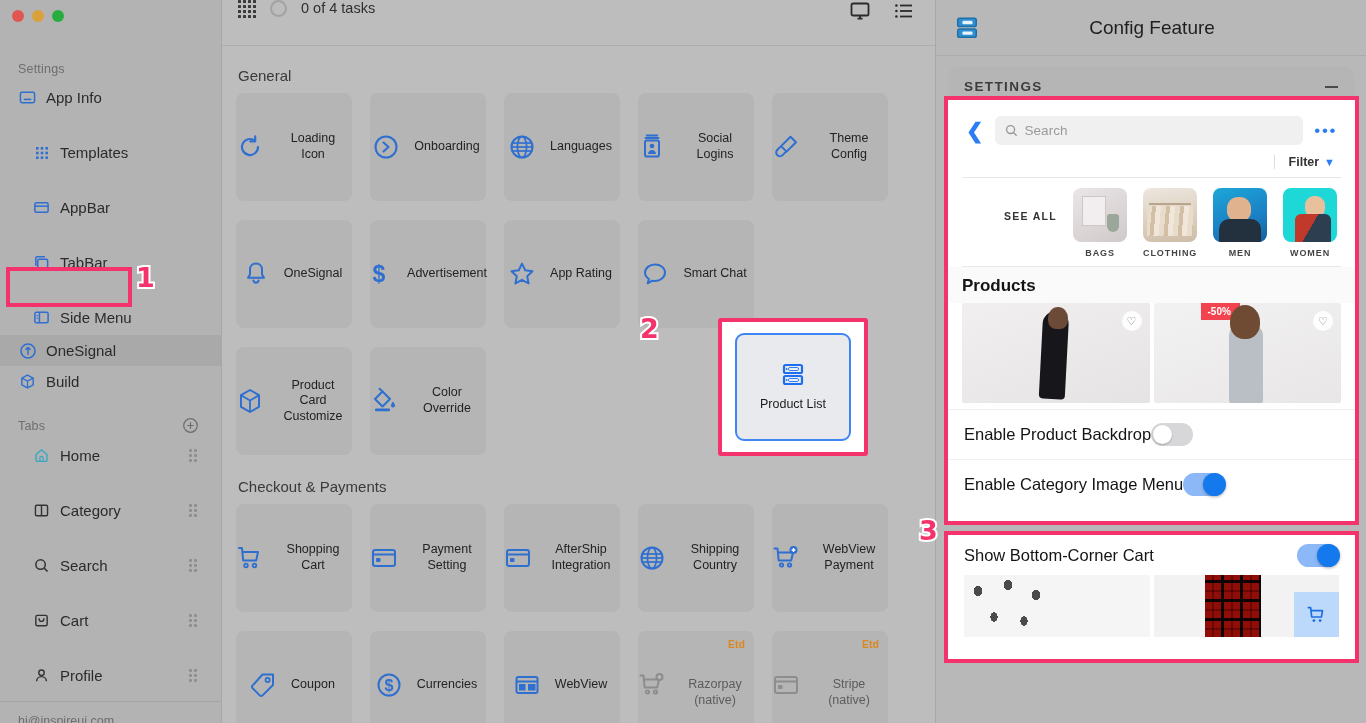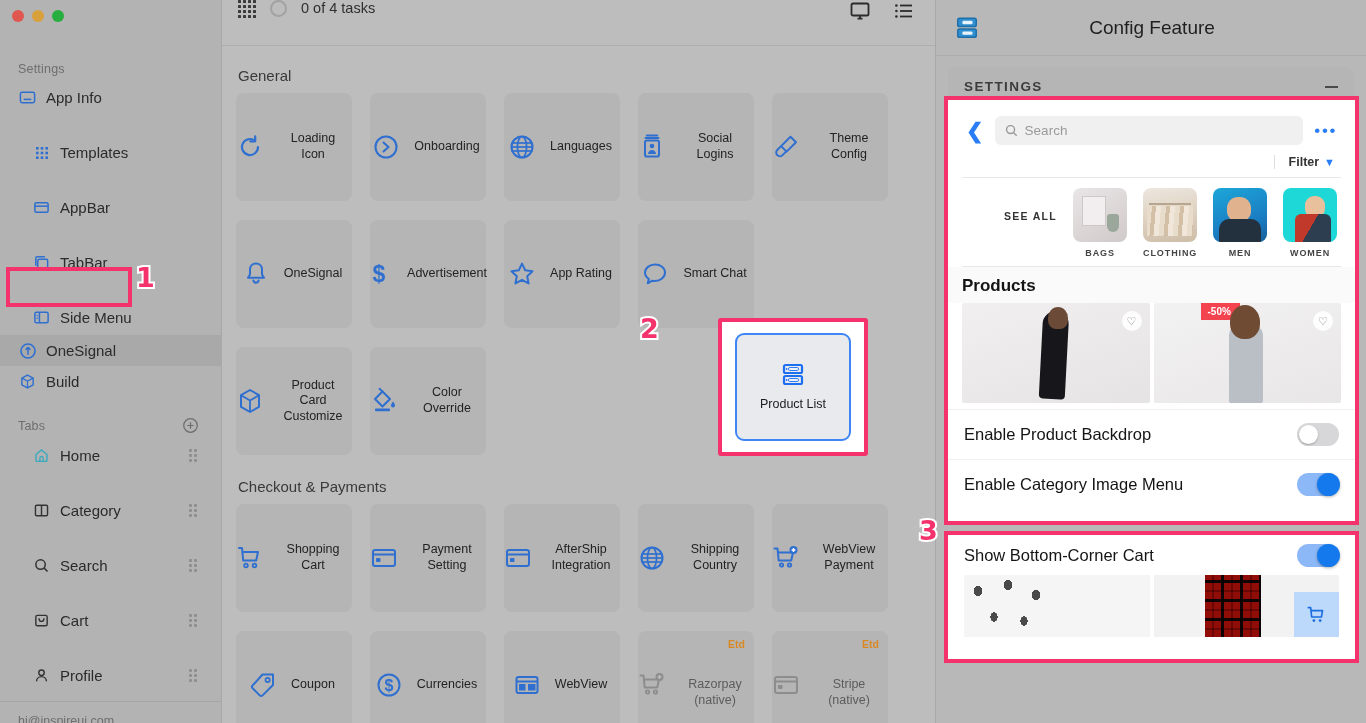--- a/index.html
+++ b/index.html
@@ -183,21 +183,21 @@
     font-weight:700; padding: 3px 9px 3px 7px; border-radius: 0 0 11px 0; margin-left: 47px;
   }
   .p1 { background: linear-gradient(160deg,#f1eff0 0%,#e6e3e4 100%); }
   .p1::before{content:"";position:absolute;left:42%;top:8px;width:26px;height:88px;background:#17161a;border-radius:13px 13px 4px 4px;transform:rotate(3deg);}
   .p1::after{content:"";position:absolute;left:46%;top:4px;width:20px;height:22px;background:#6b4a38;border-radius:50% 50% 40% 40%;}
   .p2 { background: linear-gradient(160deg,#f3f2f2 0%,#e8e6e6 100%); }
   .p2::before{content:"";position:absolute;left:40%;top:22px;width:34px;height:78px;background:#b9bfc4;border-radius:10px 10px 2px 2px;}
   .p2::after{content:"";position:absolute;left:41%;top:2px;width:30px;height:34px;background:#6f4b33;border-radius:50% 50% 45% 45%;}
 
   .toggle-row {
-    display:flex; align-items:center; justify-content:space-between;
+    display:flex; align-items:center; 
     padding: 0 16px; height: 50px; border-top:1px solid #f0f0f0; background:#fff;
   }
   .toggle-row .tl { font-size: 16.5px; color:#141414; }
   .sw { width:42px; height:23px; border-radius:12px; position:relative; flex:0 0 42px;}
   .sw.off { background:#d7d7d9; }
   .sw.off::after{content:"";position:absolute;left:2px;top:2px;width:19px;height:19px;border-radius:50%;background:#fff;box-shadow:0 1px 2px rgba(0,0,0,.25);}
   .sw.on { background:#8cb8f7; }
   .sw.on::after{content:"";position:absolute;right:-1px;top:0px;width:23px;height:23px;border-radius:50%;background:#1479ec;box-shadow:0 1px 3px rgba(0,0,0,.3);}
 
   .bottom-hl {

